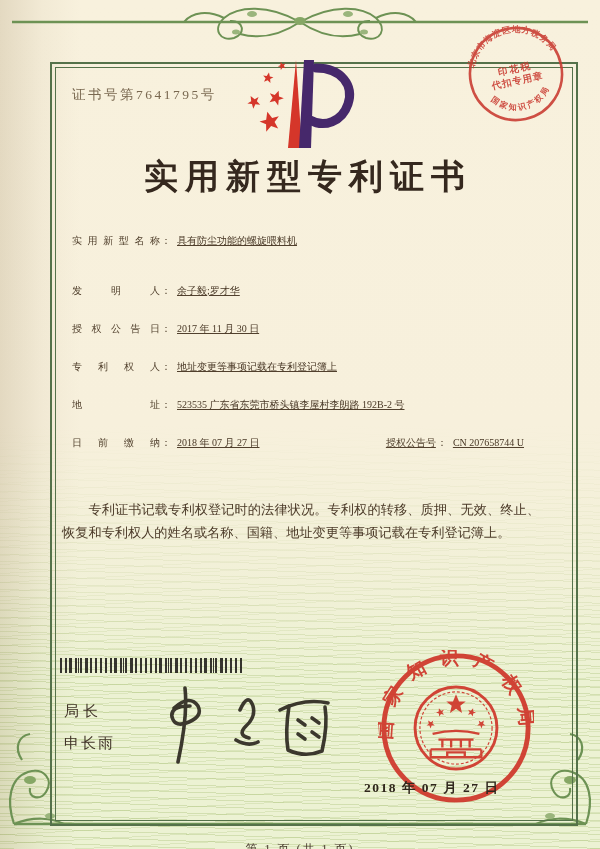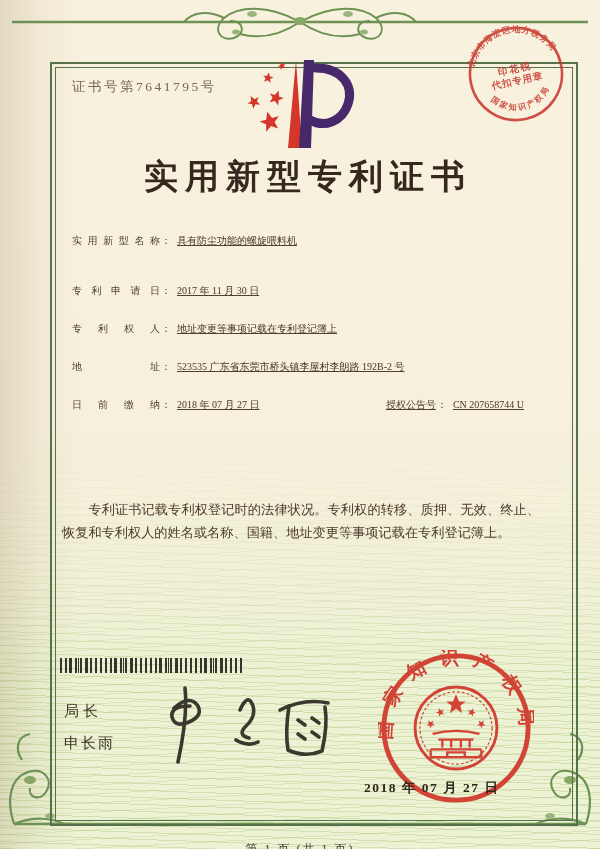--- a/index.html
+++ b/index.html
@@ -16,21 +16,21 @@
     background:
       linear-gradient(90deg, rgba(146,122,82,.20) 0, rgba(146,122,82,.06) 42px, rgba(146,122,82,0) 80px),
       linear-gradient(180deg, #f8f1dd 0%, #f7f0dc 50%, rgba(246,239,219,.55) 68%, rgba(246,239,219,0) 80%);
   }
   .ornaments{position:absolute;inset:0;z-index:2;}
   .frame{
     position:absolute;left:50px;top:62px;width:524px;height:760px;z-index:3;
     border:2px solid #55724a;outline:1px solid #55724a;outline-offset:-6px;
   }
   .content{position:absolute;inset:0;z-index:4;color:#4a3829;}
-  .cert-no{position:absolute;left:72px;top:78px;font-size:13.5px;letter-spacing:2.5px;color:#796850;text-align:center;}
+  .cert-no{position:absolute;left:72px;top:86px;font-size:13.5px;letter-spacing:2.5px;color:#796850;text-align:center;}
   .logo{position:absolute;left:230px;top:54px;width:140px;height:100px;}
   .title{position:absolute;left:8px;top:154px;width:100%;text-align:center;
          font-size:34px;font-weight:bold;letter-spacing:7px;color:#35281e;}
   .fields{position:absolute;left:72px;top:230px;width:480px;font-size:10px;color:#51402d;text-decoration:underline;}
   .frow{line-height:22px;white-space:nowrap;}
   .flabel{display:inline-block;width:88px;text-align:justify;text-align-last:justify;vertical-align:top;}
   .fcolon{display:inline-block;margin:0 6px 0 1px;}
   .fvalue{color:#473624;}
   .mb-lg{margin-bottom:28px}.mb-md{margin-bottom:16px}.mb-sm{margin-bottom:14px}
   .grant-row{display:flex;line-height:22px;}
@@ -121,21 +121,24 @@
       <path d="M86,14 C112,14 124,32 118,50 C112,68 94,74 80,66" stroke="#46286b" stroke-width="9" fill="none" stroke-linecap="round"></path>
     </svg>
 
     <div class="title">实用新型专利证书</div>
 
     <div class="fields">
       <div class="frow mb-lg">
         <span class="flabel">实用新型名称</span><span class="fcolon">：</span><span class="fvalue">具有防尘功能的螺旋喂料机</span>
       </div>
       <div class="frow mb-md">
-        <span class="flabel">专利申请日</span><span class="fcolon">：</span><span class="fvalue">2017 年 11 月 30 日</span>
+        <span class="flabel">发明人</span><span class="fcolon">：</span><span class="fvalue">余子毅;罗才华</span>
+      </div>
+      <div class="frow mb-md">
+        <span class="flabel">授权公告日</span><span class="fcolon">：</span><span class="fvalue">2017 年 11 月 30 日</span>
       </div>
       <div class="frow mb-md">
         <span class="flabel">专利权人</span><span class="fcolon">：</span><span class="fvalue">地址变更等事项记载在专利登记簿上</span>
       </div>
       <div class="frow mb-md">
         <span class="flabel">地址</span><span class="fcolon">：</span><span class="fvalue">523535 广东省东莞市桥头镇李屋村李朗路 192B-2 号</span>
       </div>
       <div class="grant-row">
         <span><span class="flabel">日前缴纳</span><span class="fcolon">：</span><span class="fvalue">2018 年 07 月 27 日</span></span>
         <span class="grant-right"><span>授权公告号</span><span class="fcolon">：</span><span class="fvalue">CN 207658744 U</span></span>

